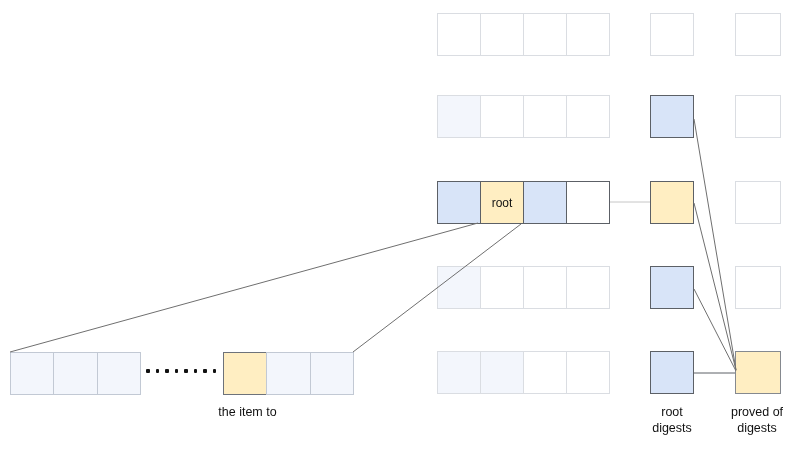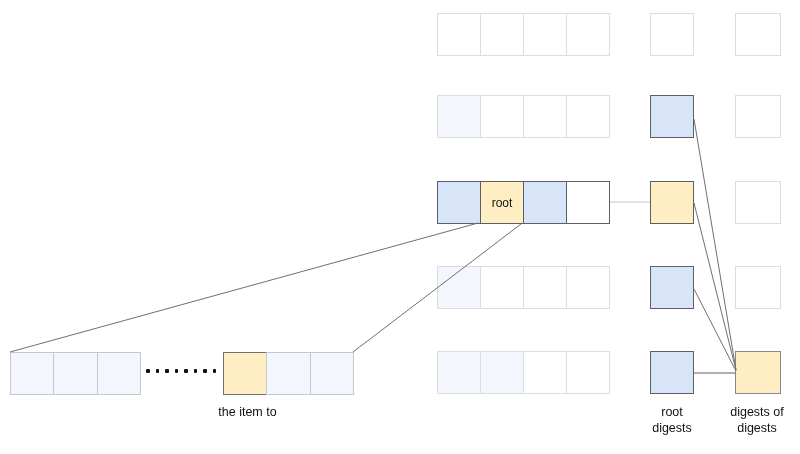--- a/index.html
+++ b/index.html
@@ -82,17 +82,17 @@
   <div class="lbl" style="left:175px;top:404px;width:145px">
     <div>the item to</div>
   </div>
 
   <div class="lbl" style="left:630px;top:404px;width:84px">
     <div>root</div>
     <div>digests</div>
   </div>
 
   <div class="lbl" style="left:714px;top:404px;width:86px">
-    <div>digests of</div>
+    <div>proved of</div>
     <div>digests</div>
   </div>
 
 </div>
 
 </body></html>

